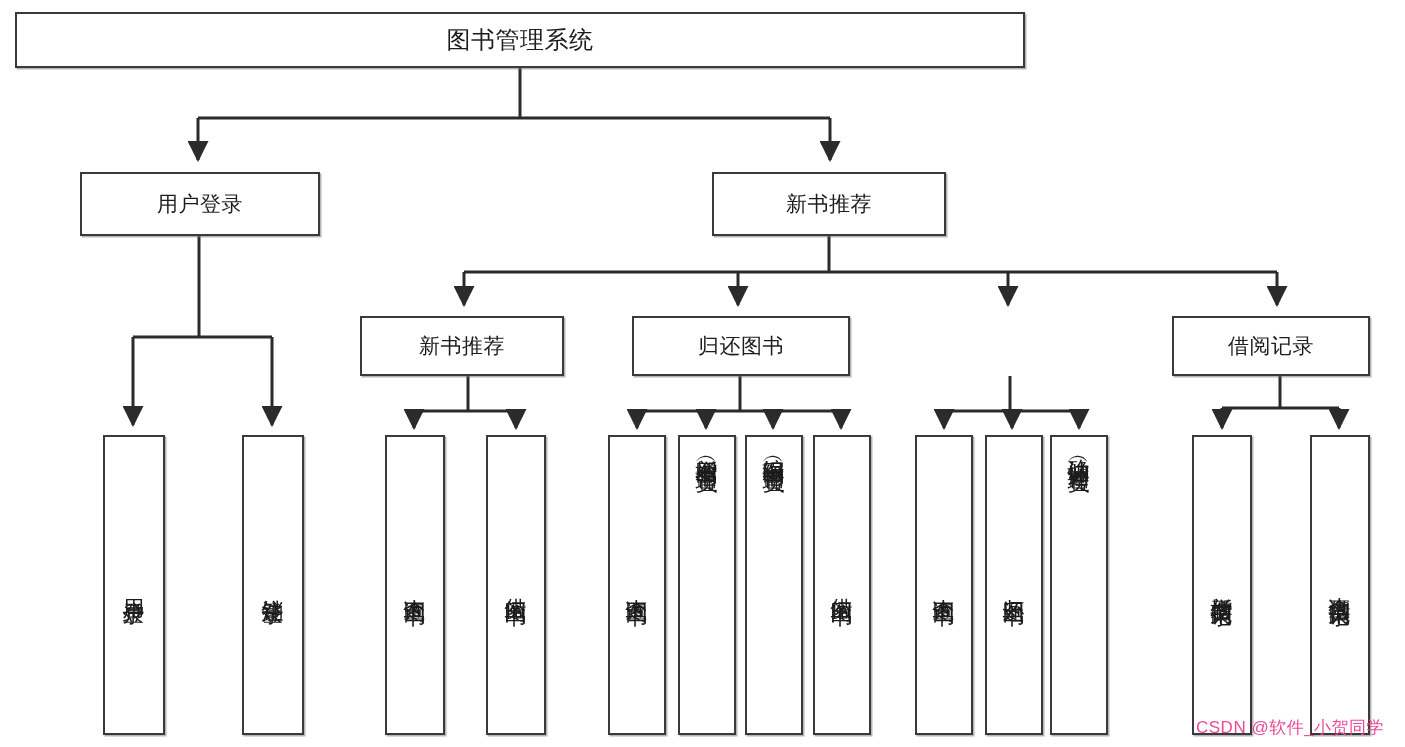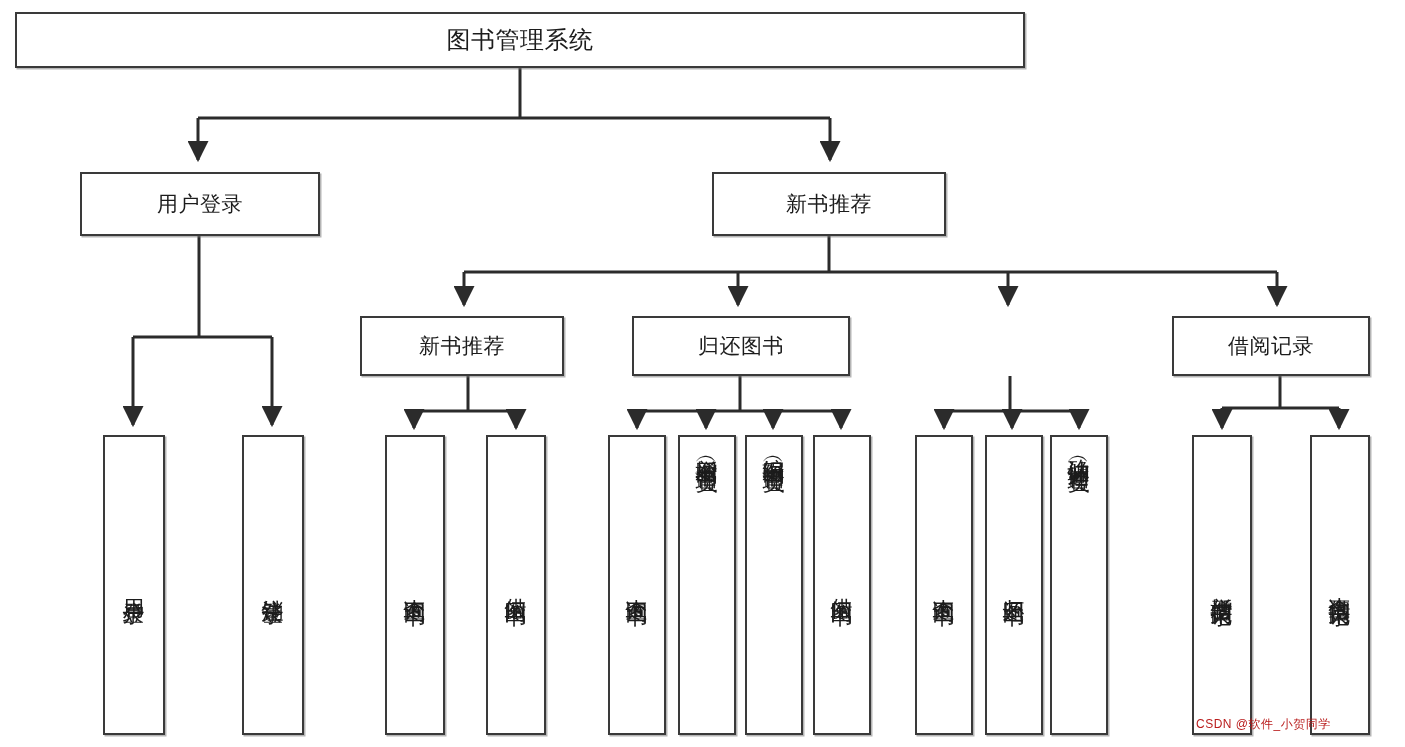--- a/index.html
+++ b/index.html
@@ -56,22 +56,22 @@
     line-height: 1.05;
     letter-spacing: 2px;
     white-space: nowrap;
   }
   .node.leaf.centered {
     align-items: center;
     padding-top: 0;
   }
   .watermark {
     position: absolute;
-    font-size: 12px;
-    color: #b91c1c;
+    font-size: 17px;
+    color: #ec4899;
     letter-spacing: 0.5px;
     white-space: nowrap;
     text-align: center;
   }
 </style>
 </head>
 <body>
 
 <div id="canvas">
 

